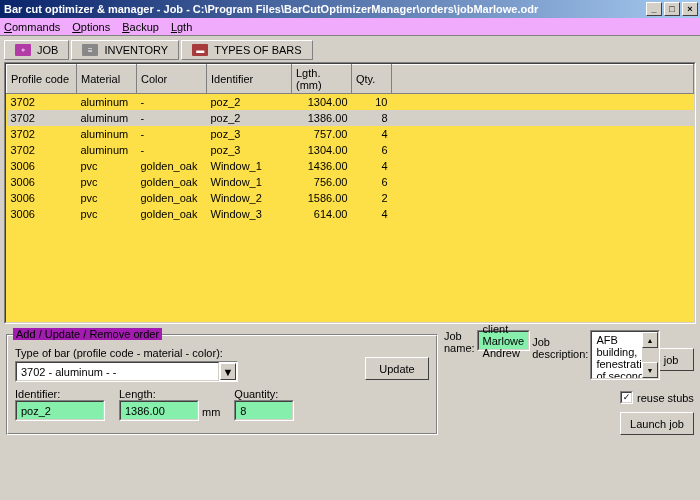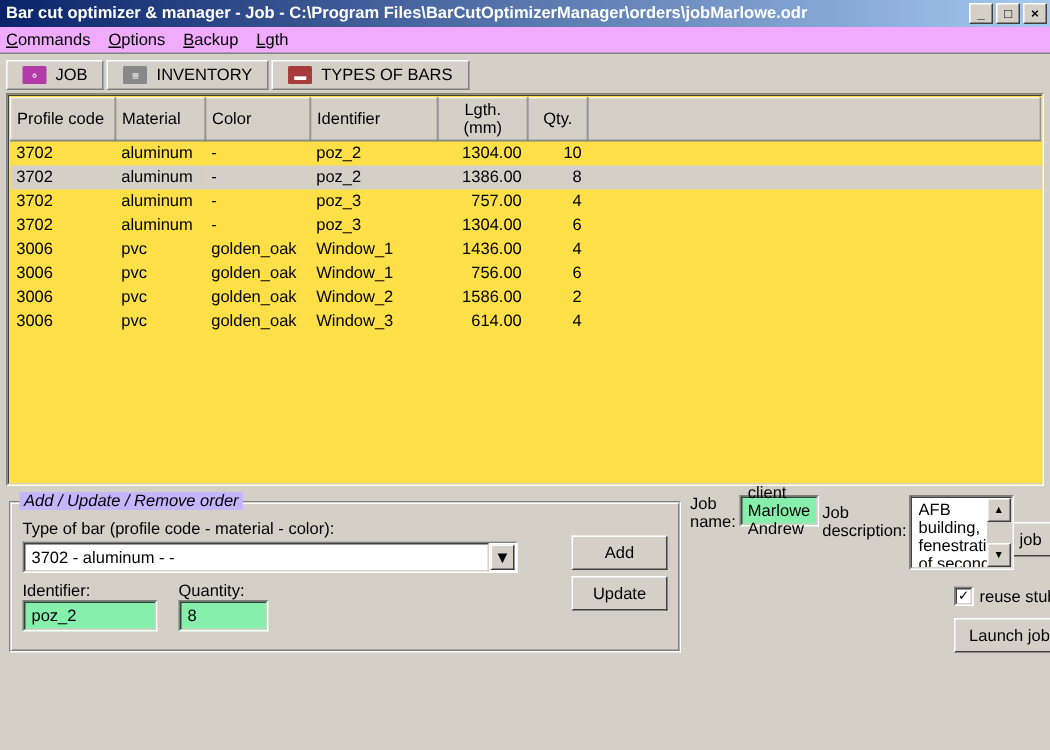--- a/index.html
+++ b/index.html
@@ -13,31 +13,31 @@
 .menu-item::first-letter { text-decoration: underline; }
 .tabbar { display: flex; padding: 4px 4px 0 4px; gap: 2px; }
 .tab { display: flex; align-items: center; gap: 6px; padding: 3px 10px; background: #d4d0c8; border: 1px solid; border-color: #fff #808080 #808080 #fff; cursor: default; }
 .tab-icon { width: 16px; height: 12px; background: #b23ba8; border-radius: 1px; display: flex; align-items: center; justify-content: center; color: #fff; font-size: 8px; }
 .tab-icon.inv { background: #888; }
 .tab-icon.typ { background: #a83b3b; }
 .table-container { margin: 2px 4px; border: 1px solid; border-color: #808080 #fff #fff #808080; background: #fde047; height: 262px; overflow: hidden; }
 .table-inner { border: 1px solid; border-color: #404040 #d4d0c8 #d4d0c8 #404040; height: 100%; overflow: auto; }
 table { border-collapse: collapse; width: 100%; }
 th { background: #d4d0c8; border: 1px solid; border-color: #fff #808080 #808080 #fff; padding: 2px 4px; text-align: left; font-weight: normal; height: 17px; }
-th.num { text-align: center; }
+th.num { text-align: left; }
 td { padding: 0 4px; height: 16px; border-right: 0; white-space: nowrap; }
 td.num { text-align: right; }
 tr.sel td { background: #d4d0c8; }
 .bottom { display: flex; padding: 2px 6px; gap: 6px; }
 .groupbox { border: 1px solid #808080; border-top-color: #808080; border-left-color: #808080; border-right-color: #fff; border-bottom-color: #fff; padding: 8px 8px 6px 8px; position: relative; margin-top: 6px; }
 .groupbox::before { content: ""; position: absolute; inset: 0; border: 1px solid; border-color: #fff #808080 #808080 #fff; pointer-events: none; }
-.groupbox-title { position: absolute; top: -7px; left: 6px; background: #c4b5fd; padding: 0 3px; z-index: 1; font-style: italic; }
+.groupbox-title { position: absolute; top: -7px; left: 6px; background: #a21caf; padding: 0 3px; z-index: 1; }
 .left-group { flex: 1; }
 .field-label { margin-bottom: 2px; margin-top: 4px; }
-.select { width: 330px; height: 21px; background: #fff; border: 1px solid; border-color: #808080 #fff #fff #808080; display: flex; align-items: center; }
+.select { width: 223px; height: 21px; background: #fff; border: 1px solid; border-color: #808080 #fff #fff #808080; display: flex; align-items: center; }
 .select-inner { flex: 1; border: 1px solid; border-color: #404040 #d4d0c8 #d4d0c8 #404040; padding: 2px 4px; height: 100%; display: flex; align-items: center; }
 .select-btn { width: 16px; height: 17px; background: #d4d0c8; border: 1px solid; border-color: #fff #404040 #404040 #fff; display: flex; align-items: center; justify-content: center; margin: 1px; }
 .input { background: #86efac; border: 1px solid; border-color: #808080 #fff #fff #808080; height: 21px; }
 .input-inner { border: 1px solid; border-color: #404040 #d4d0c8 #d4d0c8 #404040; padding: 2px 4px; height: 100%; display: flex; align-items: center; }
 .textarea { background: #fff; border: 1px solid; border-color: #808080 #fff #fff #808080; height: 50px; width: 160px; position: relative; }
 .textarea-inner { border: 1px solid; border-color: #404040 #d4d0c8 #d4d0c8 #404040; padding: 2px 4px; height: 100%; overflow: hidden; }
 .textarea-scroll { position: absolute; right: 1px; top: 1px; bottom: 1px; width: 16px; background: #d4d0c8; border-left: 0; }
 .scroll-btn { width: 16px; height: 16px; background: #d4d0c8; border: 1px solid; border-color: #fff #404040 #404040 #fff; display: flex; align-items: center; justify-content: center; font-size: 7px; }
 .btn { background: #d4d0c8; border: 1px solid; border-color: #fff #404040 #404040 #fff; padding: 3px 0; text-align: center; cursor: default; width: 64px; height: 23px; display: flex; align-items: center; justify-content: center; }
 .btn-col { display: flex; flex-direction: column; gap: 4px; margin-left: 36px; padding-top: 14px; }
@@ -253,33 +253,41 @@
         <div class="field-row">
           <div class="field-col">
             <span>Identifier:</span>
             <div class="input" style="width:90px">
                 <div class="input-inner">
                   <span>poz_2</span>
                 </div>
               </div>
           </div>
           <div class="field-col">
+            <span>Length:</span>
+            <div style="display:flex;align-items:flex-end;gap:3px">
+              <div class="input" style="width:80px">
+                  <div class="input-inner">
+                    <span>1386.00</span>
+                  </div>
+                </div>
+              <span style="padding-bottom:3px">mm</span>
+            </div>
+          </div>
+          <div class="field-col">
             <span>Quantity:</span>
             <div class="input" style="width:60px">
                 <div class="input-inner">
                   <span>8</span>
                 </div>
               </div>
           </div>
         </div>
       </div>
       <div class="btn-col">
-        <div class="btn">
-            <span>Add</span>
-          </div>
         <div class="btn">
             <span>Update</span>
           </div>
       </div>
     </div>
   </div>
 
   <div class="mid-col">
     <div>Job name:</div>
     <div class="input" style="width:160px">

